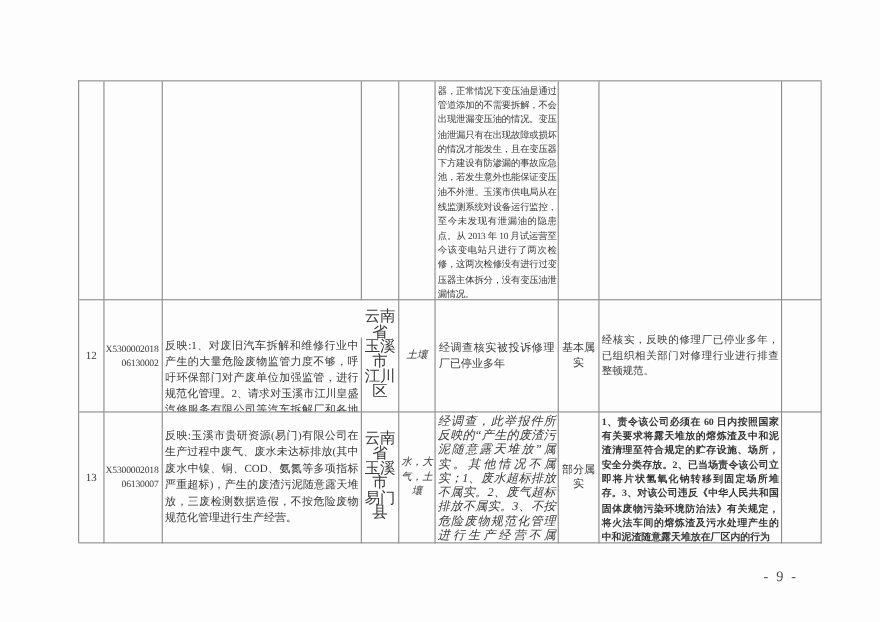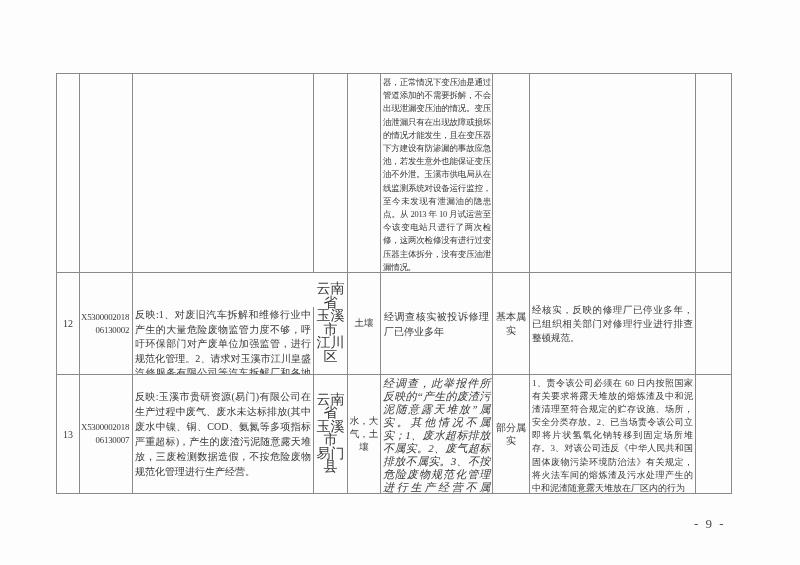--- a/index.html
+++ b/index.html
@@ -10,21 +10,21 @@
     width: 800px;
     height: 565px;
     position: relative;
     background: #fdfdfd;
     font-family: "Liberation Serif", "DejaVu Serif", serif;
     color: #3a3a3a;
     overflow: hidden;
   }
   .doc-table {
     position: absolute;
-    left: 56px;
+    left: 71px;
     top: 73px;
     width: 675px;
     height: 420px;
     display: grid;
     grid-template-columns: 23px 53px 181px 34px 33px 112px 37px 166px 36px;
     grid-template-rows: 199px 102px 119px;
     border-top: 1px solid #8a8a8a;
     border-left: 1px solid #8a8a8a;
     box-sizing: content-box;
     background: #fdfdfd;
@@ -48,21 +48,21 @@
   .id-cell {
     font-size: 8.8px;
     display: flex;
     align-items: center;
     text-align: right;
     padding-left: 1px;
     line-height: 13px;
     letter-spacing: -0.2px;
   }
   .region { font-size: 14px; line-height: 13.5px; font-family: Liberation Mono, monospace; }
-  .type { font-size: 9.5px; line-height: 13px; }
+  .type { font-size: 9.5px; line-height: 13px; font-style: italic; }
   .verdict { font-size: 10px; line-height: 13.5px; }
   .just {
     text-align: justify;
     text-justify: inter-ideograph;
   }
   .cont-inv {
     font-size: 8.5px;
     line-height: 13.2px;
     padding: 2px 1px 0 2px;
     letter-spacing: -0.3px;
@@ -96,20 +96,21 @@
     font-size: 9.5px;
     line-height: 14px;
     display: flex;
     align-items: center;
     padding: 0 2px;
   }
   .handling-13 {
     font-size: 9px;
     line-height: 13.1px;
     padding: 2px 2px 0 2px;
+    font-weight: bold;
   }
   .page-number {
     position: absolute;
     left: 694px;
     top: 516px;
     font-size: 13px;
     color: #4a4a4a;
     letter-spacing: 2px;
     white-space: nowrap;
   }

